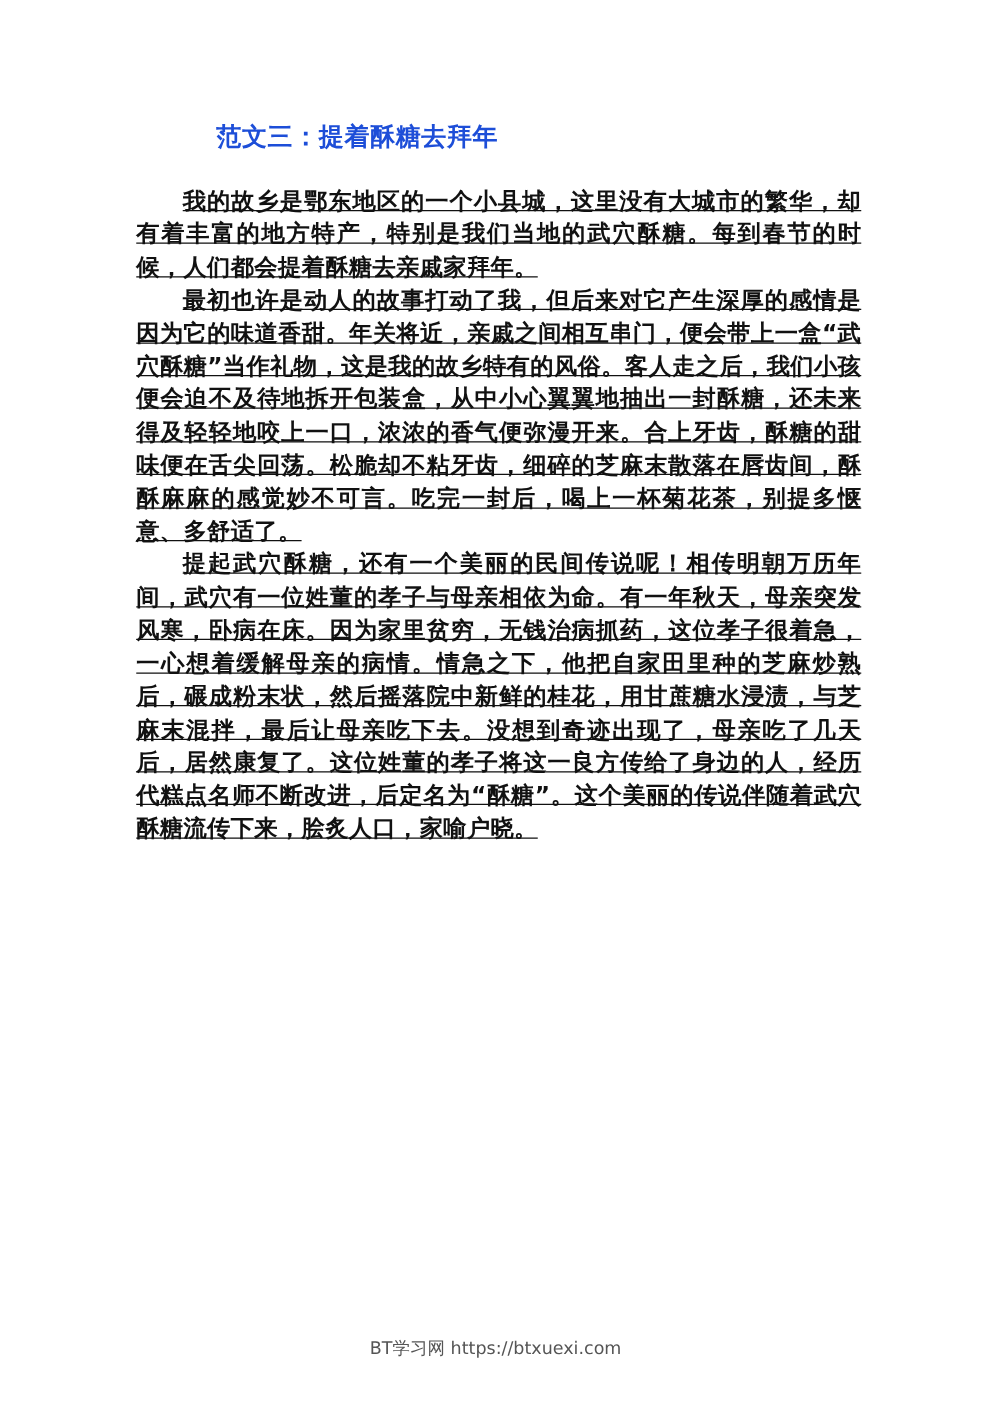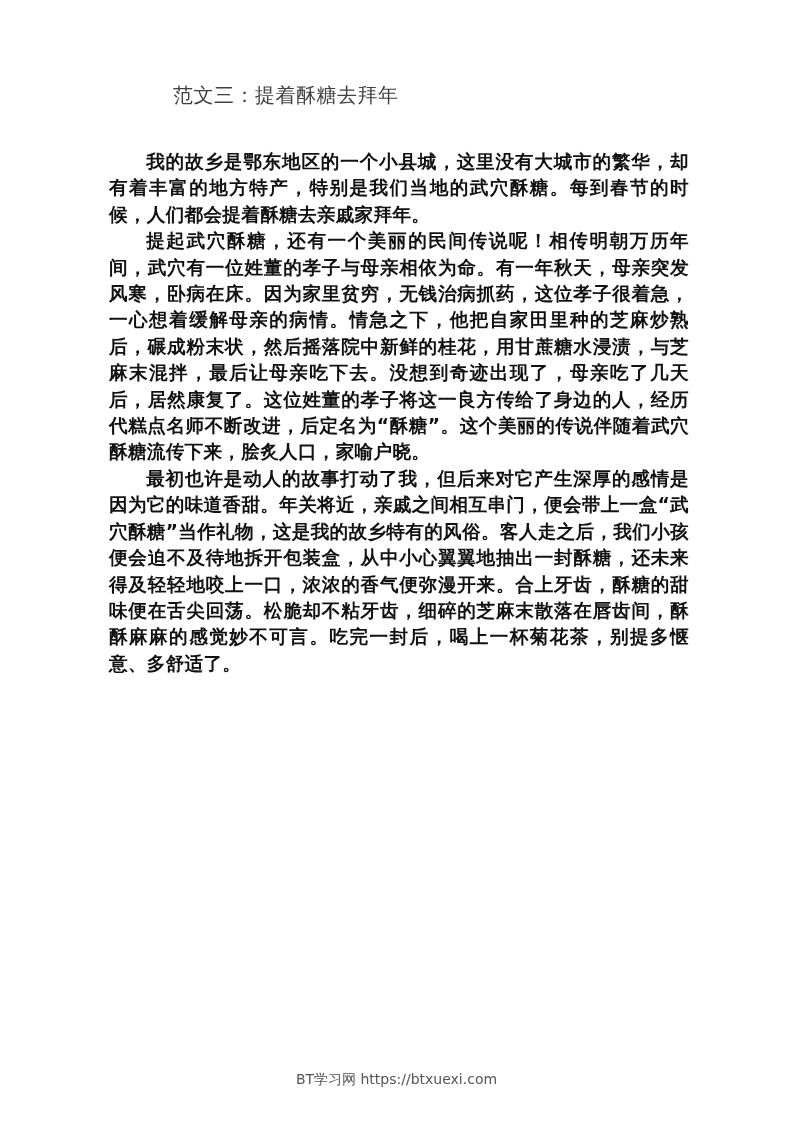--- a/index.html
+++ b/index.html
@@ -10,34 +10,35 @@
     body {
       width: 793px;
       height: 1122px;
       position: relative;
       overflow: hidden;
       font-family: "DejaVu Sans", "Liberation Sans", sans-serif;
     }
     .page-title {
       position: absolute;
       left: 173px;
-      top: 81px;
+      top: 95px;
       font-size: 20px;
-      font-weight: normal;
-      color: #404040;
+      font-weight: bold;
+      color: #1d4ed8;
       letter-spacing: 0.5px;
       white-space: nowrap;
       line-height: 28px;
     }
     .body-text {
       position: absolute;
       left: 109px;
       top: 149px;
       width: 580px;
       color: #111111;
+      text-decoration: underline;
     }
     .para {
       margin: 0;
       font-size: 18.6px;
       font-weight: bold;
       line-height: 26.4px;
       text-indent: 2em;
       text-align: justify;
       letter-spacing: 0.3px;
     }
@@ -52,17 +53,17 @@
       line-height: 20px;
     }
   </style>
 </head>
 <body>
 
 <div class="page-title">范文三：提着酥糖去拜年</div>
 
 <div class="body-text">
   <p class="para">我的故乡是鄂东地区的一个小县城，这里没有大城市的繁华，却有着丰富的地方特产，特别是我们当地的武穴酥糖。每到春节的时候，人们都会提着酥糖去亲戚家拜年。</p>
+  <p class="para">最初也许是动人的故事打动了我，但后来对它产生深厚的感情是因为它的味道香甜。年关将近，亲戚之间相互串门，便会带上一盒“武穴酥糖”当作礼物，这是我的故乡特有的风俗。客人走之后，我们小孩便会迫不及待地拆开包装盒，从中小心翼翼地抽出一封酥糖，还未来得及轻轻地咬上一口，浓浓的香气便弥漫开来。合上牙齿，酥糖的甜味便在舌尖回荡。松脆却不粘牙齿，细碎的芝麻末散落在唇齿间，酥酥麻麻的感觉妙不可言。吃完一封后，喝上一杯菊花茶，别提多惬意、多舒适了。</p>
   <p class="para">提起武穴酥糖，还有一个美丽的民间传说呢！相传明朝万历年间，武穴有一位姓董的孝子与母亲相依为命。有一年秋天，母亲突发风寒，卧病在床。因为家里贫穷，无钱治病抓药，这位孝子很着急，一心想着缓解母亲的病情。情急之下，他把自家田里种的芝麻炒熟后，碾成粉末状，然后摇落院中新鲜的桂花，用甘蔗糖水浸渍，与芝麻末混拌，最后让母亲吃下去。没想到奇迹出现了，母亲吃了几天后，居然康复了。这位姓董的孝子将这一良方传给了身边的人，经历代糕点名师不断改进，后定名为“酥糖”。这个美丽的传说伴随着武穴酥糖流传下来，脍炙人口，家喻户晓。</p>
-  <p class="para">最初也许是动人的故事打动了我，但后来对它产生深厚的感情是因为它的味道香甜。年关将近，亲戚之间相互串门，便会带上一盒“武穴酥糖”当作礼物，这是我的故乡特有的风俗。客人走之后，我们小孩便会迫不及待地拆开包装盒，从中小心翼翼地抽出一封酥糖，还未来得及轻轻地咬上一口，浓浓的香气便弥漫开来。合上牙齿，酥糖的甜味便在舌尖回荡。松脆却不粘牙齿，细碎的芝麻末散落在唇齿间，酥酥麻麻的感觉妙不可言。吃完一封后，喝上一杯菊花茶，别提多惬意、多舒适了。</p>
 </div>
 
 <div class="footer">BT学习网 https://btxuexi.com</div>
 
 </body></html>

